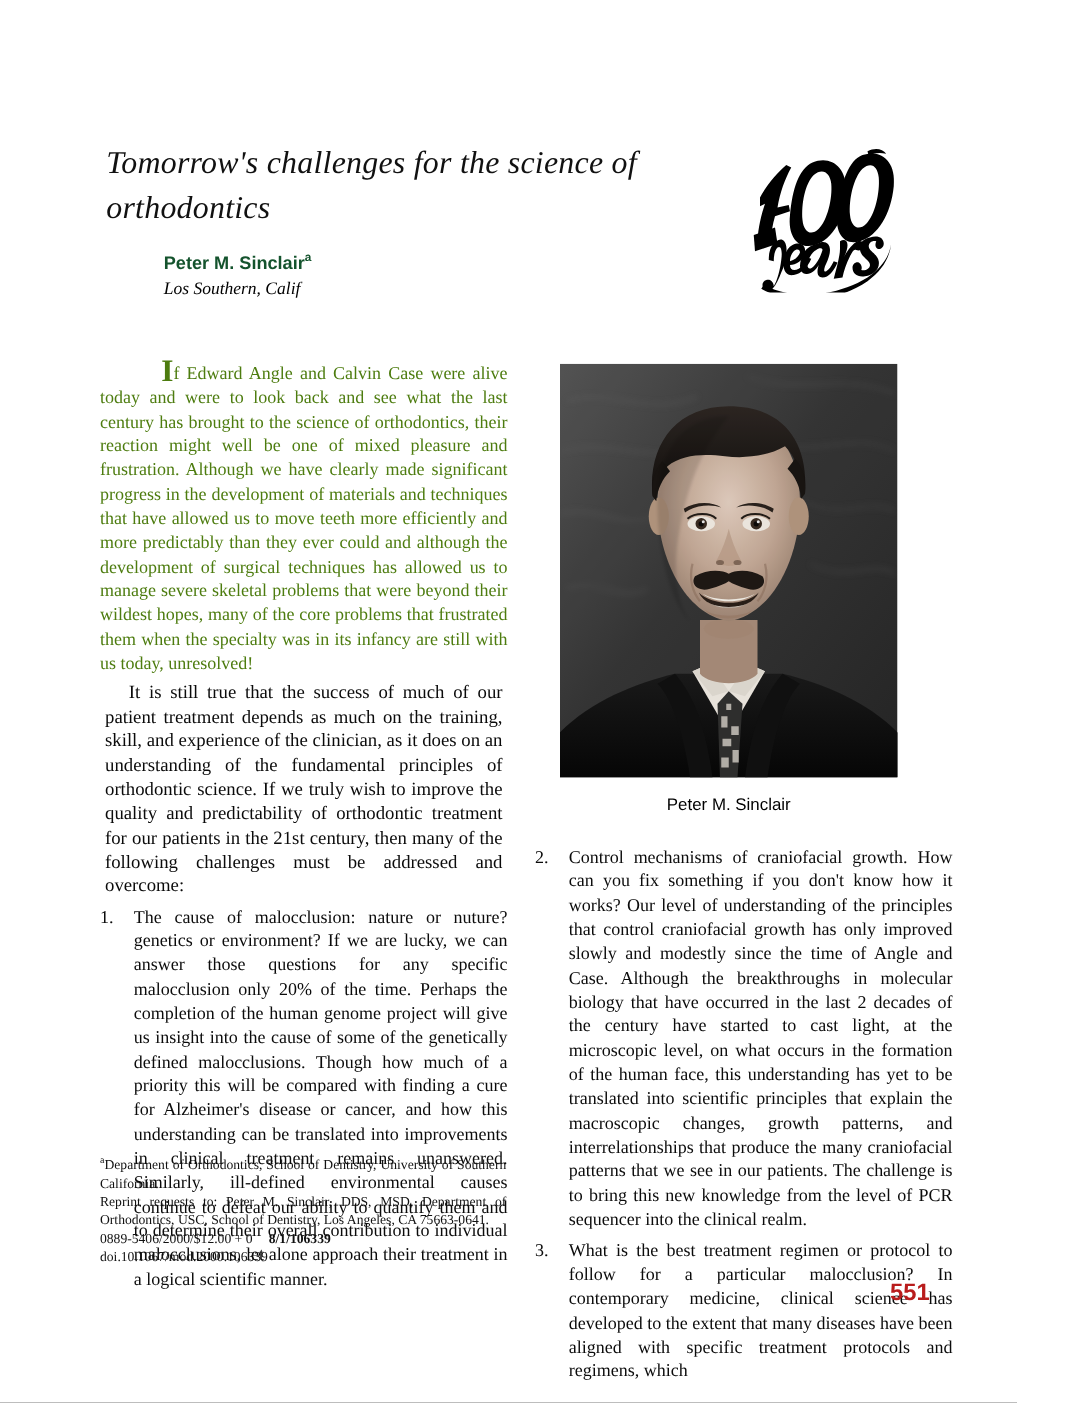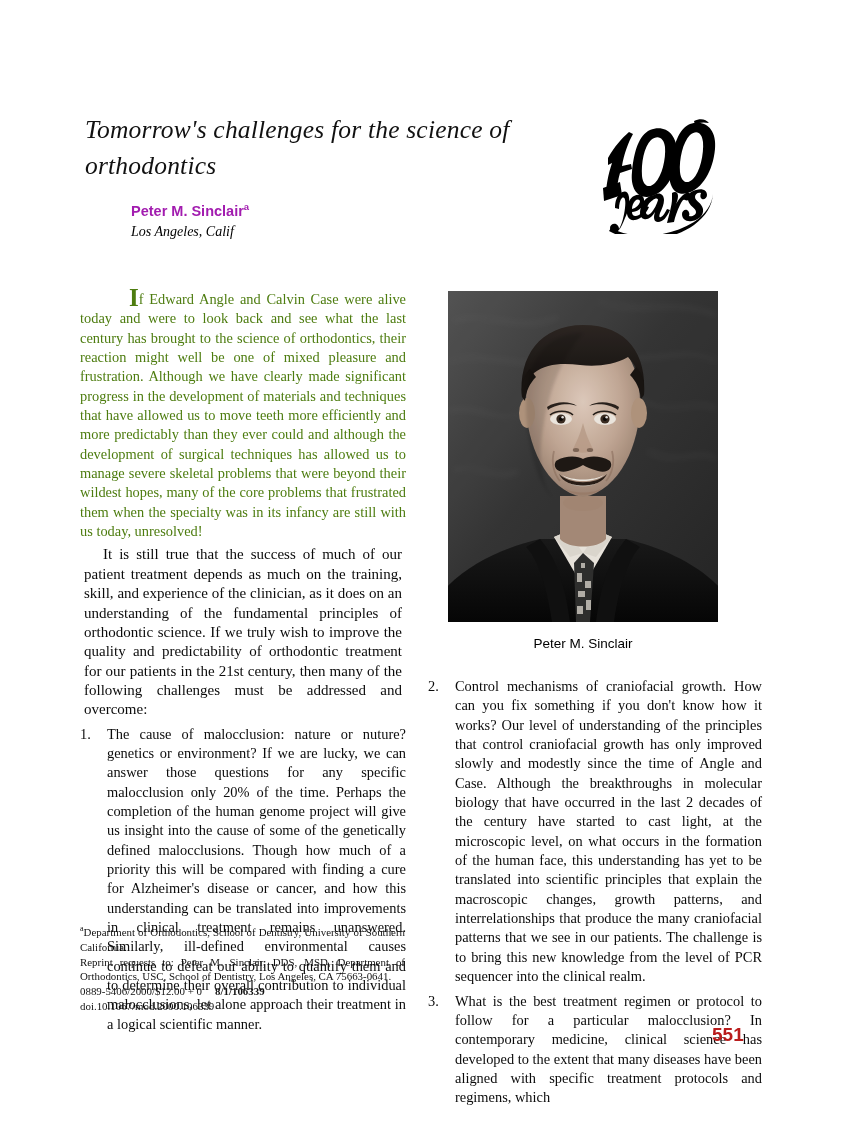--- a/index.html
+++ b/index.html
@@ -34,21 +34,21 @@
 
   
   .byline {
     position: absolute;
     left: 131px;
     top: 203px;
     font-family: "Liberation Sans", sans-serif;
     font-weight: bold;
     font-size: 14.5px;
     line-height: 17px;
-    color: #a21caf;
+    color: #14532d;
   }
   .byline sup {
     font-size: 9.5px;
     vertical-align: super;
     line-height: 0;
   }
   .affiliation {
     position: absolute;
     left: 131px;
     top: 223px;
@@ -195,21 +195,21 @@
 </head>
 <body>
 
 <div class="page">
 
   <div class="title">Tomorrow's challenges for the science of orthodontics</div>
 
   <div class="byline">
     <span>Peter M. Sinclair</span><sup>a</sup>
   </div>
-  <div class="affiliation">Los Angeles, Calif</div>
+  <div class="affiliation">Los Southern, Calif</div>
 
   <div class="logo">
     <svg viewBox="0 0 120 118" xmlns="http://www.w3.org/2000/svg">
       <g fill="#000000">
 
         <path d="M10 42 C16 31, 24 22, 31 16 L35 18 C30 27, 26 38, 24 50 L33 48 L34 53 L22 57 C20 64, 19 70, 19 75 L8 79 C8 70, 10 59, 14 47 L10 49 Z"></path>
         <path d="M5 72 L22 66 L24 79 L6 85 Z"></path>
 
         <path d="M52 14 C66 8, 79 17, 79 36 C79 57, 68 76, 54 80 C41 84, 32 74, 34 56 C36 35, 41 19, 52 14 Z
                  M53 24 C46 31, 43 47, 44 60 C45 70, 51 73, 57 67 C64 60, 68 43, 67 31 C66 22, 60 18, 53 24 Z"></path>

